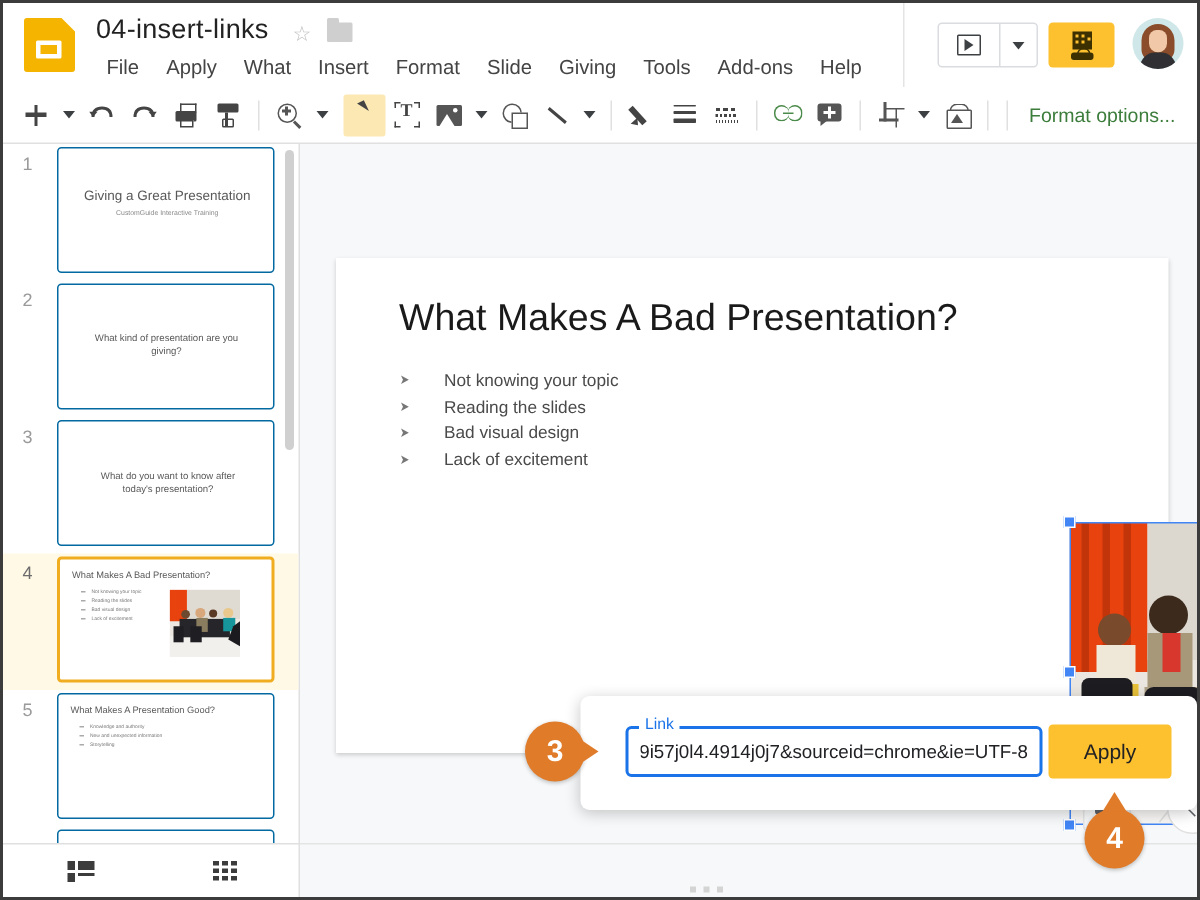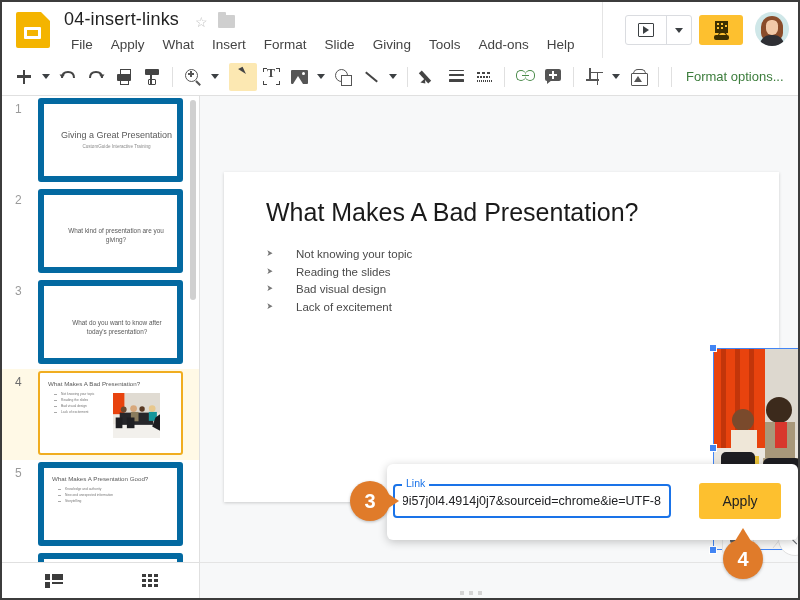--- a/index.html
+++ b/index.html
@@ -331,21 +331,21 @@
   .panel {
     position: absolute; left: 0; top: 0; width: 198px; height: 466px;
     background: #fff; border-right: 1px solid #e0e0e0; overflow: hidden;
   }
   .slide-item { position: relative; height: 91px; }
   .slide-num {
     position: absolute; left: 13px; top: 6px; font-size: 12px; color: #9a9a9a;
   }
   .thumb {
     position: absolute; left: 36px; top: 2px; width: 145px; height: 84px;
-    background: #fff; border: 6px solid #0369a1; border-radius: 3px; overflow: hidden;
+    background: #fff; border: 1px solid #0369a1; border-radius: 3px; overflow: hidden;
   }
   .slide-item.sel { background: #fff9e6; }
   .slide-item.sel .thumb { border: 2px solid #f0ad20; }
   .slide-item.sel .slide-num { color: #6d6d6d; }
   .t-title {
     position: absolute; color: #595959; font-family: "Liberation Sans", sans-serif;
   }
   .t-sub { position: absolute; color: #8a8a8a; }
   .t-bullets { position: absolute; color: #777; }
   .t-bullets div { position: relative; padding-left: 9px; margin-bottom: 1.5px; }
@@ -420,21 +420,21 @@
     position: absolute; width: 8px; height: 8px; background: #4285f4;
     border: 1px solid #fff;
   }
 
   
   .link-dialog {
     position: absolute; left: 385px; top: 462px; width: 411px; height: 76px;
     background: #fff; border-radius: 6px; box-shadow: 0 2px 10px rgba(0,0,0,.22);
   }
   .link-field-wrap {
-    position: absolute; left: 6px; top: 20px; width: 278px; height: 34px; text-decoration: underline;
+    position: absolute; left: 30px; top: 20px; width: 278px; height: 34px; text-decoration: underline;
   }
   .link-legend {
     position: absolute; left: 9px; top: -7px; background: #fff; padding: 0 4px;
     font-size: 10.5px; color: #1a73e8; z-index: 3;
   }
   .link-input {
     width: 278px; height: 34px; border: 2px solid #1a73e8; border-radius: 4px;
     padding: 0 8px; font-size: 12.5px; color: #202124; outline: none;
     font-family: "Liberation Sans", sans-serif; background: #fff;
     text-decoration: underline wavy #d93025;

